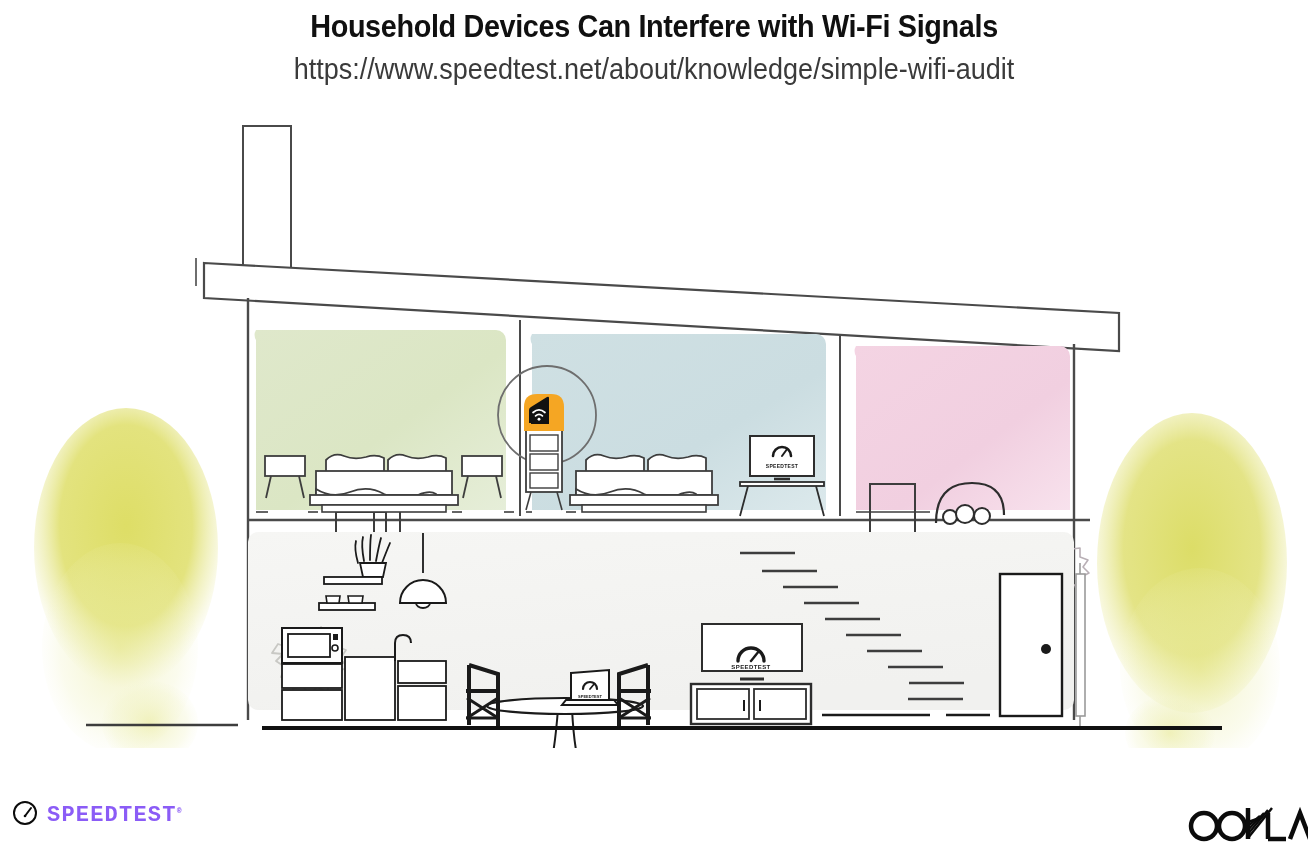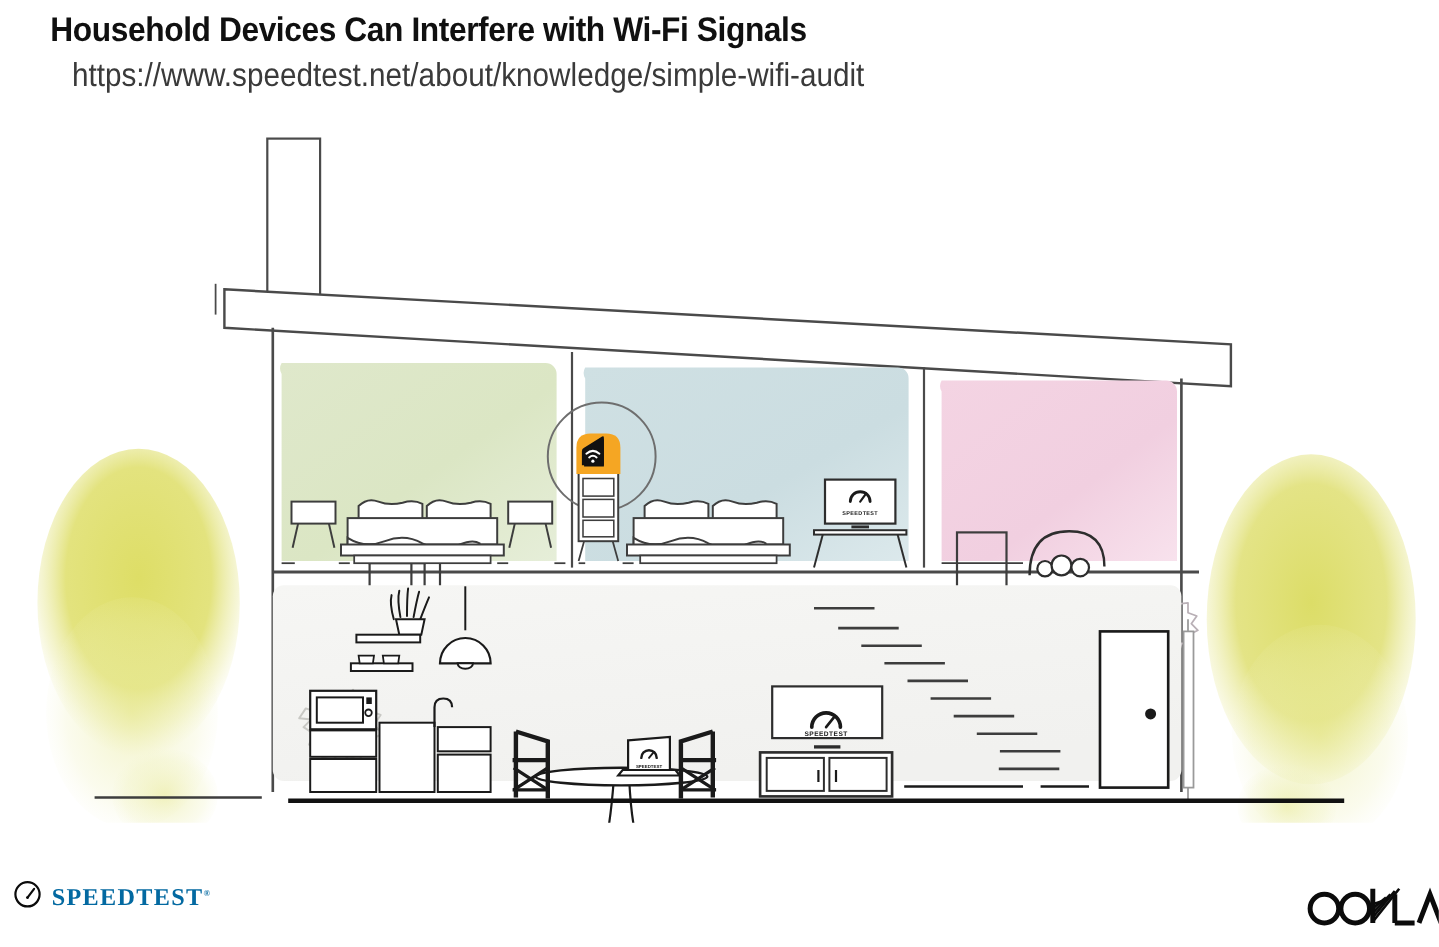--- a/index.html
+++ b/index.html
@@ -6,21 +6,21 @@
   body{
     width:1308px;height:861px;
     font-family:"Liberation Sans", sans-serif;
     color:#111;
     overflow:hidden;
     position:relative;
   }
   .page{position:relative;width:1308px;height:861px;background:#fff;}
 
   
-  .header{position:absolute;left:0;top:0;width:1308px;text-align:left;}
+  .header{position:absolute;left:0;top:0;width:1308px;text-align:center;}
   .title{
     font-family:"Liberation Sans", sans-serif;
     font-weight:bold;
     font-size:31px;
     letter-spacing:-0.4px;
     color:#101010;
     margin:0;
     padding-top:9px;
     transform:scaleX(0.93);
   }
@@ -38,22 +38,22 @@
   .stage{position:absolute;left:0;top:108px;width:1308px;height:640px;}
   .stage svg{display:block;}
 
   
   .footer{position:absolute;left:0;top:780px;width:1308px;height:81px;}
   .brand-speedtest{
     position:absolute;left:12px;top:20px;
     display:flex;align-items:center;gap:9px;
   }
   .brand-speedtest .word{
-    font-family:Liberation Serif, serif;
-    font-weight:bold;font-size:22px;letter-spacing:1.2px;color:#0369a1;
+    font-family:Liberation Mono, monospace;
+    font-weight:bold;font-size:22px;letter-spacing:1.2px;color:#8b5cf6;
     position:relative;
   }
   .brand-speedtest .reg{
     font-size:8px;vertical-align:super;letter-spacing:0;font-weight:bold;
   }
   .brand-ookla{
     position:absolute;right:-6px;top:24px;
     display:flex;align-items:flex-end;
   }
 </style>

